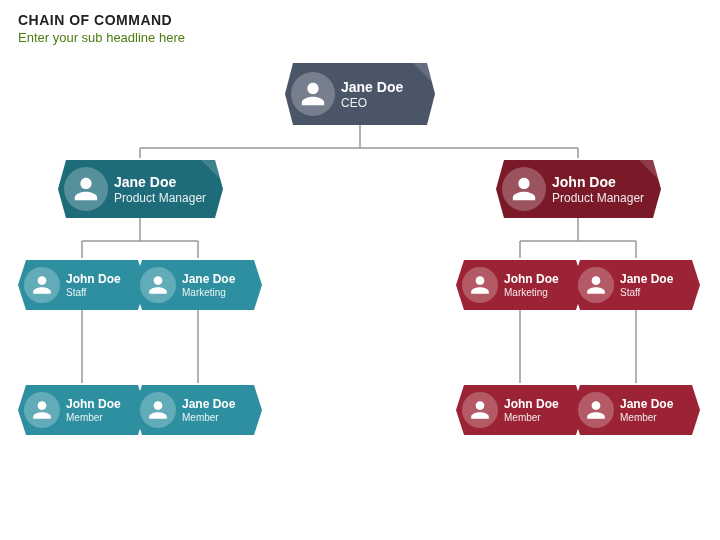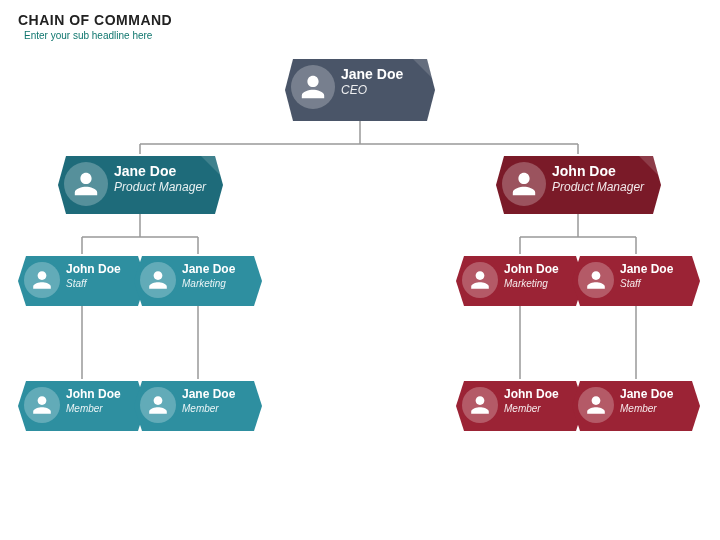--- a/index.html
+++ b/index.html
@@ -14,23 +14,23 @@
 
     .page-title {
       font-size: 14px;
       font-weight: 900;
       color: #222;
       padding: 12px 18px 2px;
       letter-spacing: 0.5px;
     }
 
     .page-subtitle {
-      font-size: 10px;
-      color: #0f766e;
-      padding: 0 24px 8px;
+      font-size: 13px;
+      color: #4d7c0f;
+      padding: 0 18px 8px;
     }
 
     .chart-area {
       position: relative;
       width: 720px;
       height: 470px;
     }
 
     
     .connectors {
@@ -38,21 +38,21 @@
       top: 0; left: 0;
       width: 720px;
       height: 470px;
       pointer-events: none;
     }
 
     
     .hex-card {
       position: absolute;
       display: flex;
-      align-items: flex-start;
+      align-items: center;
       background: #2e7d8c;
       color: #fff;
       border-radius: 6px;
       padding: 6px 10px 6px 6px;
       clip-path: polygon(8px 0%, calc(100% - 8px) 0%, 100% 50%, calc(100% - 8px) 100%, 8px 100%, 0% 50%);
     }
 
     .hex-card.teal { background: #2e8fa0; }
     .hex-card.teal-dark { background: #1e6b7a; }
     .hex-card.red-dark { background: #6b1212; }
@@ -91,21 +91,20 @@
       font-weight: 700;
       line-height: 1.3;
     }
 
     .hex-card.large .info .name {
       font-size: 14px;
     }
 
     .hex-card .info .role {
       font-size: 10px;
-      font-style: italic;
       opacity: 0.9;
     }
 
     .hex-card.large .info .role {
       font-size: 12px;
     }
 
     
     .notch-tr::after {
       content: '';

